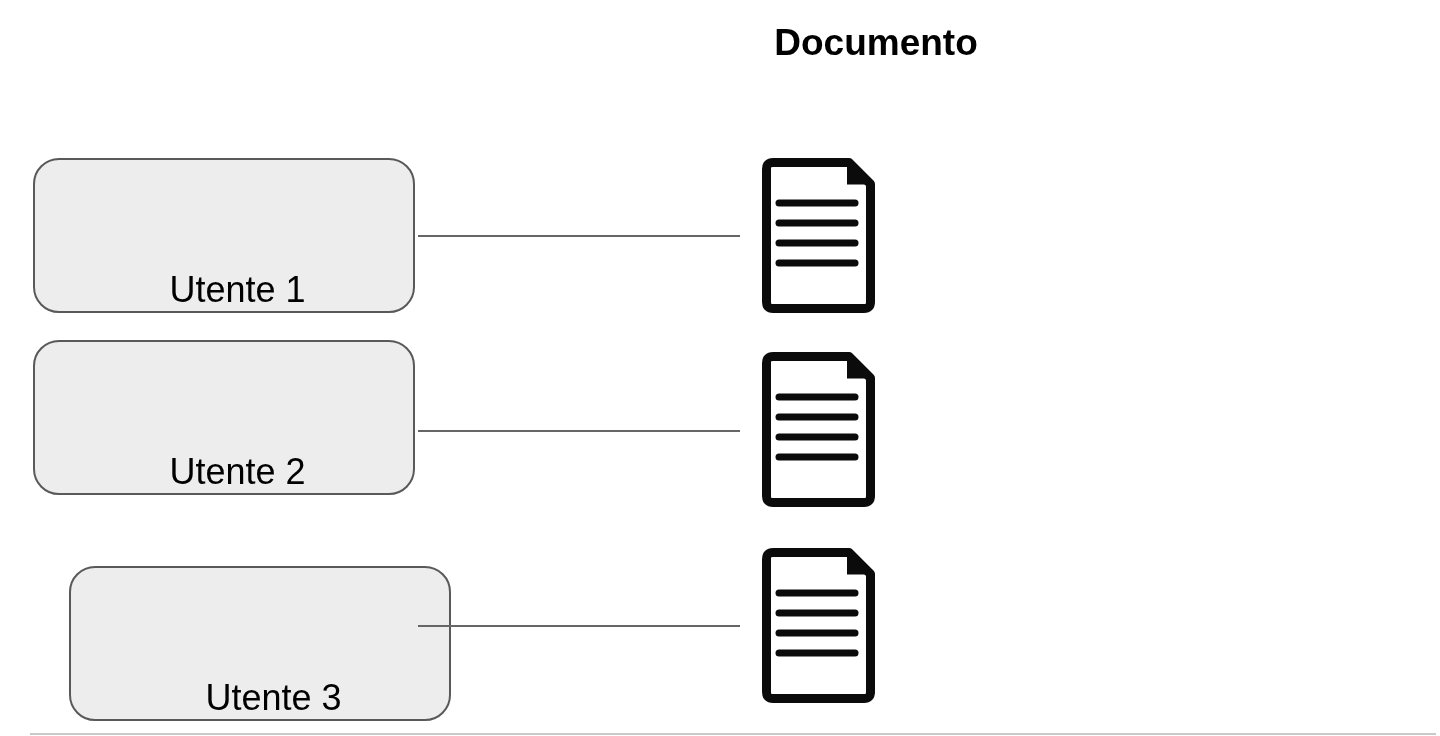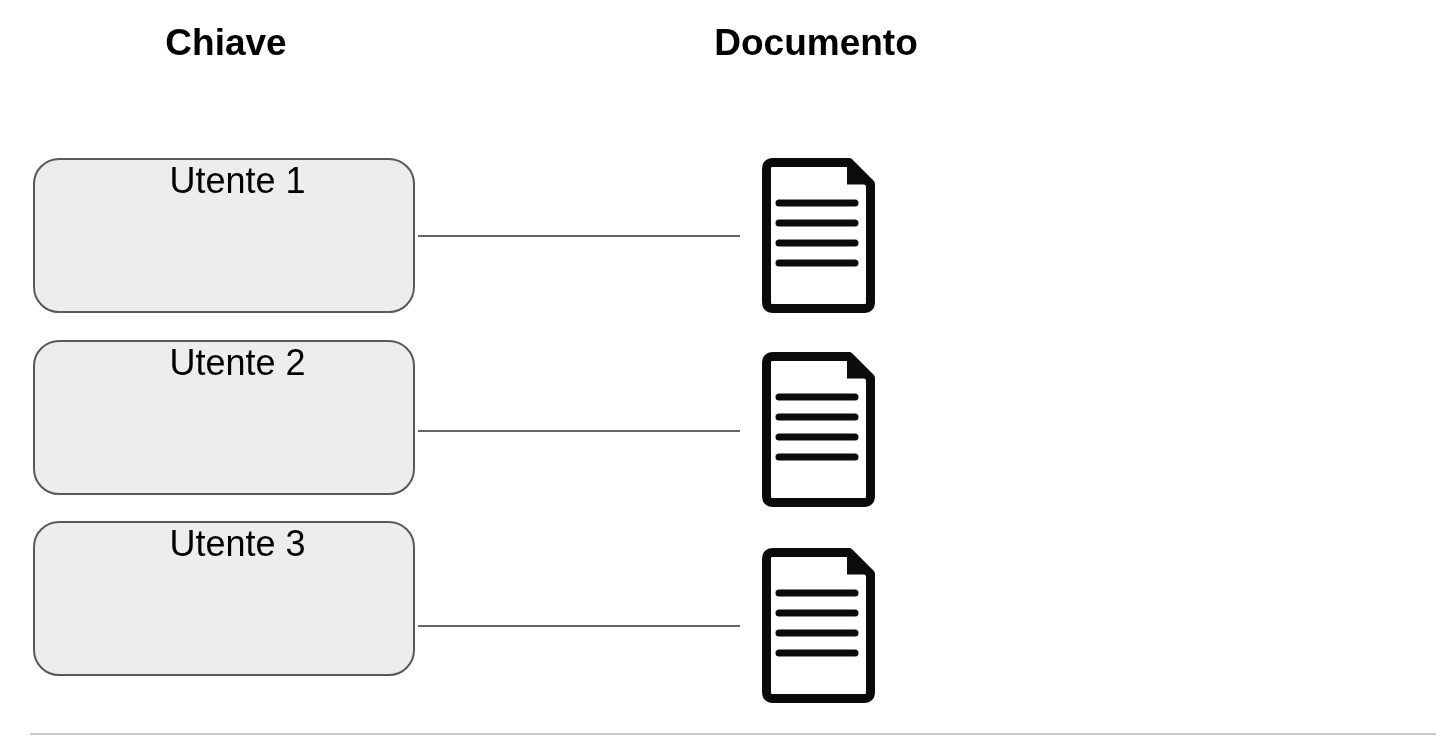--- a/index.html
+++ b/index.html
@@ -9,52 +9,51 @@
     font-family:"Liberation Sans", sans-serif;
     position:relative;overflow:hidden;
   }
   .stage{position:absolute;inset:0;}
   .col-header{
     position:absolute;top:22px;height:42px;
     font-weight:bold;font-size:37px;color:#000;
     text-align:center;line-height:42px;white-space:nowrap;
   }
   .col-header.chiave{left:33px;width:386px;}
-  .col-header.documento{left:666px;width:300px;}
+  .col-header.documento{left:726px;width:300px;}
   .key-box{
     position:absolute;left:33px;width:382px;height:155px;
     background:#ededed;border:2px solid #595959;border-radius:26px;
     box-sizing:border-box;
-    display:flex;align-items:flex-start;justify-content:center;
+    display:flex;align-items:flex-end;justify-content:center;
     font-size:36px;color:#000;padding-left:27px;
   }
   .key-box.r0{top:158px;}
   .key-box.r1{top:340px;}
-  .key-box.r2{top:521px;}
+  .key-box.r2{top:566px;margin-left:36px;}
   .connector{
     position:absolute;left:418px;width:322px;height:2px;background:#666666;
   }
   .connector.r0{top:235px;}
   .connector.r1{top:430px;}
   .connector.r2{top:625px;}
   .doc-icon{position:absolute;left:762px;width:113px;height:155px;}
   .doc-icon.r0{top:158px;}
   .doc-icon.r1{top:352px;}
   .doc-icon.r2{top:548px;}
   .crop-artifact{
     position:absolute;left:30px;width:1406px;height:2px;bottom:1px;
     background:#c9c9c9;
   }
 </style>
 </head>
 <body>
 
 <div class="stage">
 
-  <div class="col-header chiave">Chiave</div>
 
   <div class="col-header documento">Documento</div>
 
   <div class="key-box r0">
     <span>Utente 1</span>
   </div>
   <div class="connector r0"></div>
   <svg class="doc-icon r0" viewBox="0 0 113 155" xmlns="http://www.w3.org/2000/svg">
     <path d="M 11 4.5 H 87 L 108.5 26 V 144 Q 108.5 150.5 102 150.5 H 11 Q 4.5 150.5 4.5 144 V 11 Q 4.5 4.5 11 4.5 Z" fill="#ffffff" stroke="#0b0b0b" stroke-width="9" stroke-linejoin="round"></path>
     <path d="M 85 7 L 85 26.5 L 104.5 26.5 Z" fill="#0b0b0b"></path>

